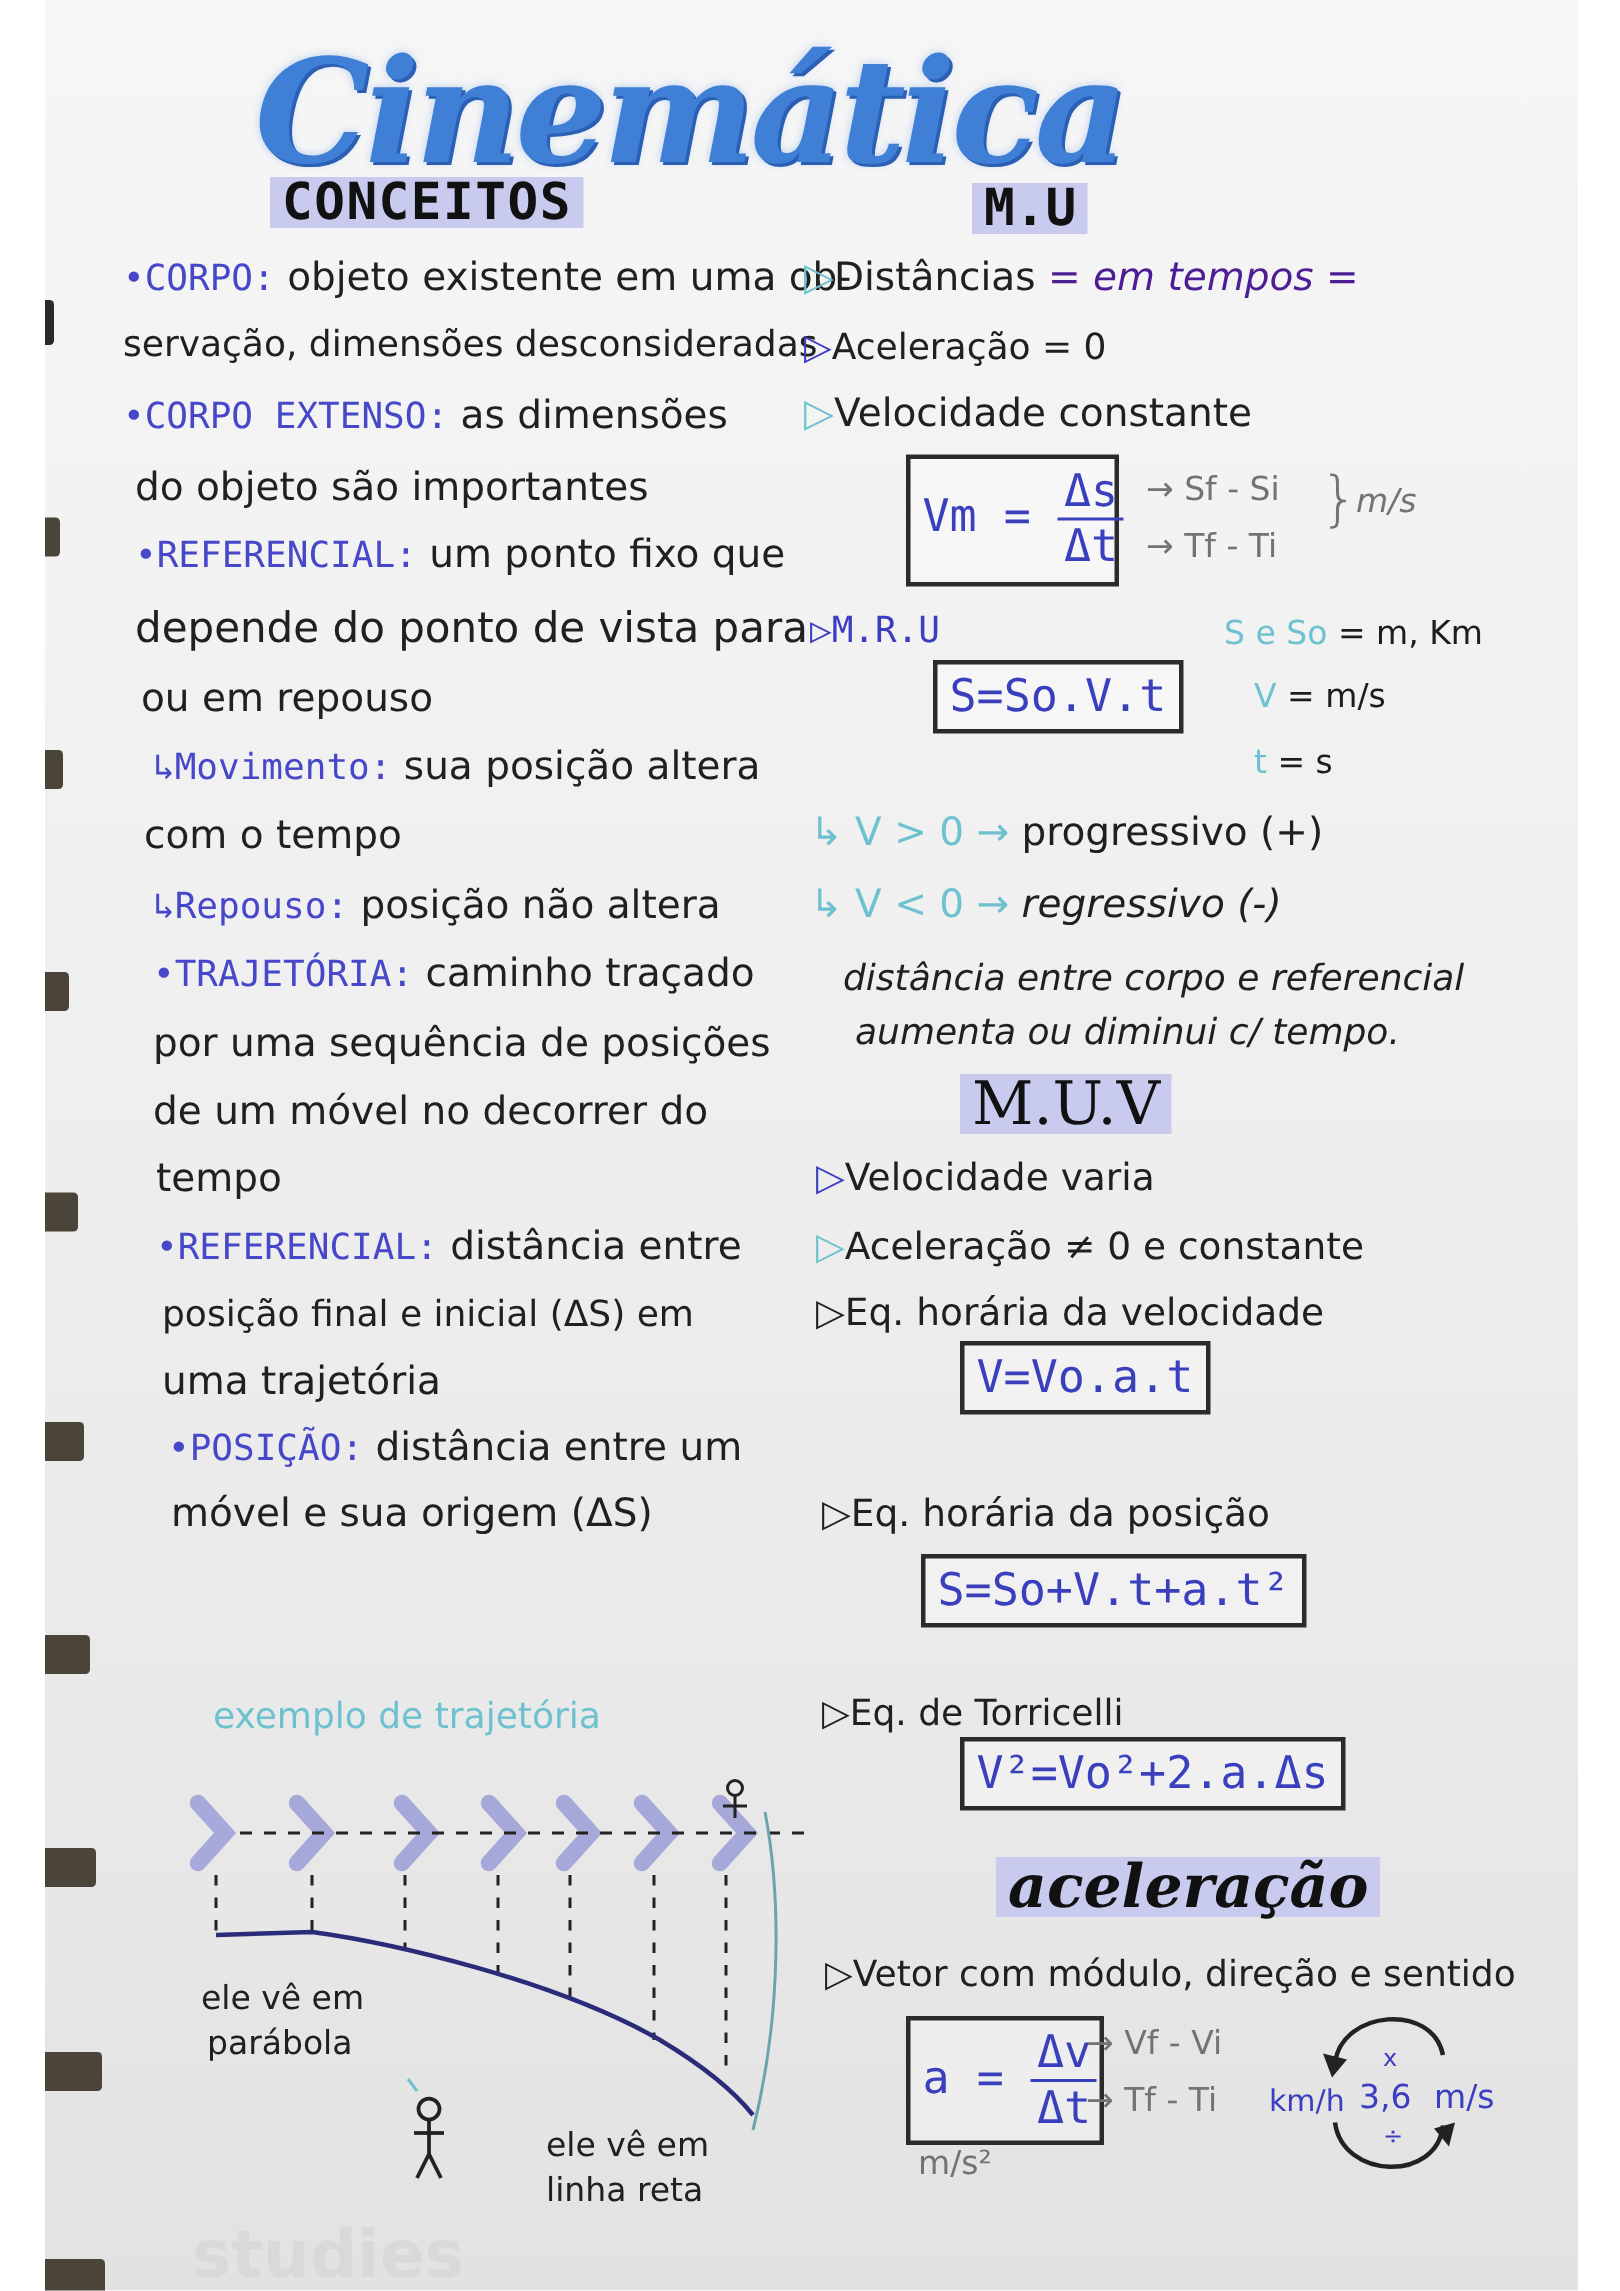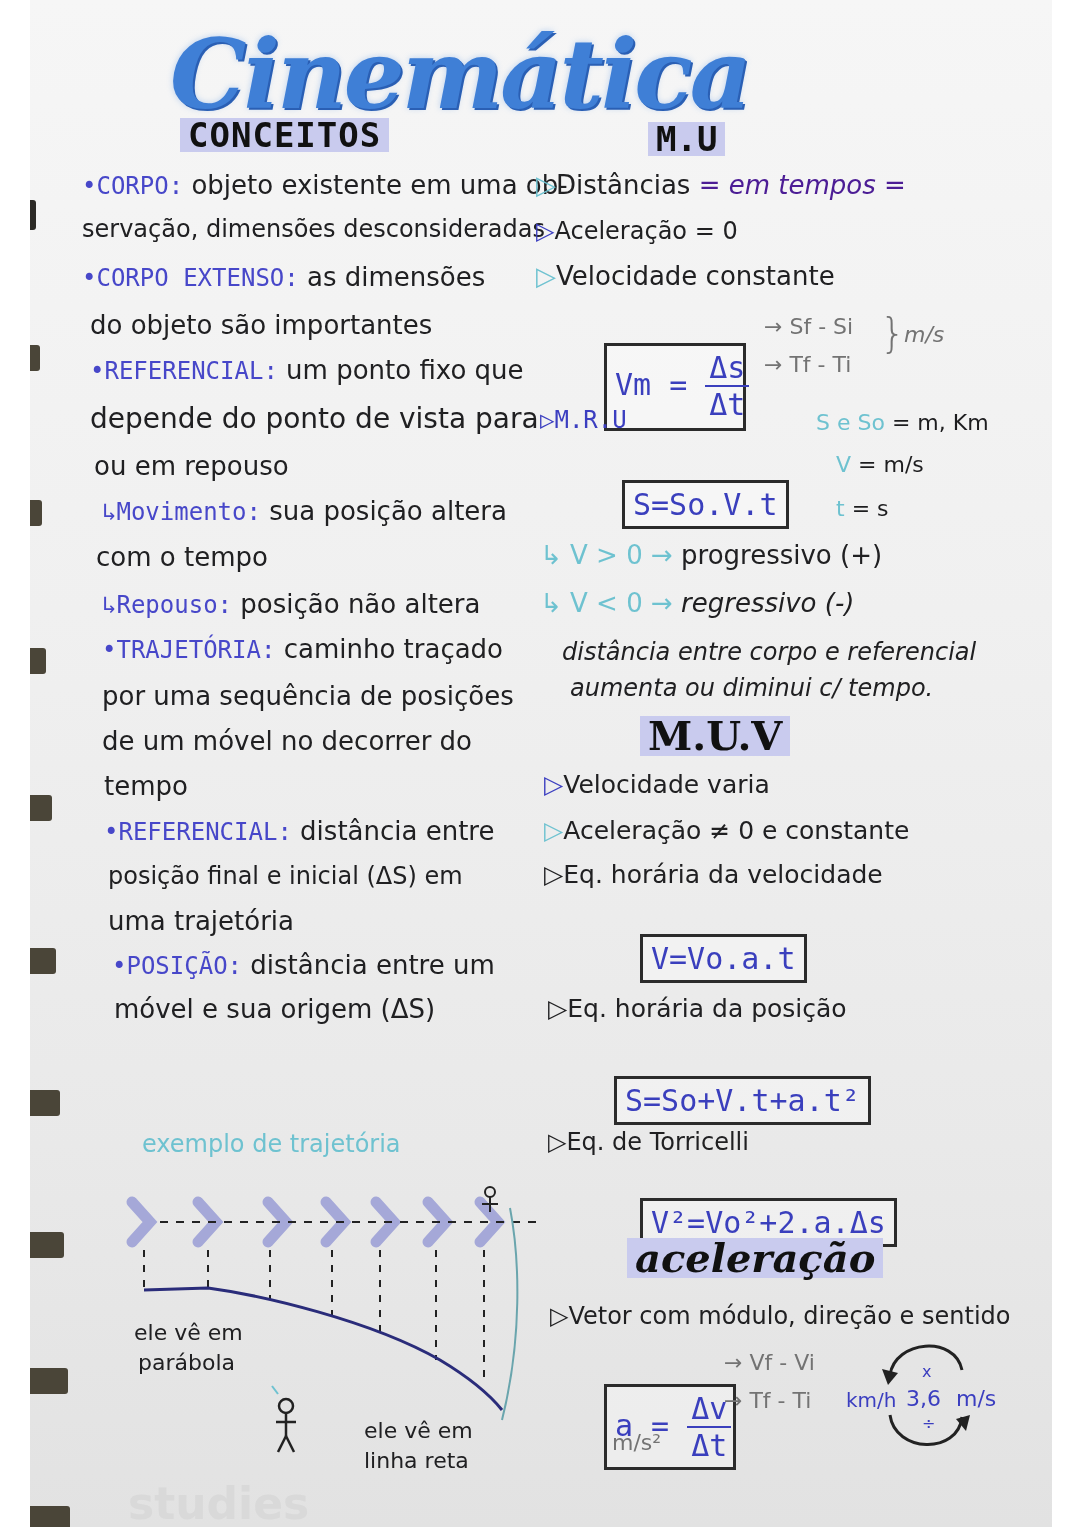--- a/index.html
+++ b/index.html
@@ -29,27 +29,27 @@
     display: inline-block; background: #c9cbee; padding: 0 8px; line-height: 1;
   }
   .h-section { font-family: "DejaVu Sans Mono", monospace; font-weight: bold; color: #111; text-align: center; }
   .line { font-family: "DejaVu Sans", sans-serif; font-size: 26px; line-height: 1; white-space: nowrap; color: #202022; }
   .key { color: #4747c9; font-family: "DejaVu Sans Mono", monospace; font-size: 24px; }
   .teal { color: #6ec2d0; }
   .purple { color: #3b3ec0; }
   .formula {
     border: 3px solid #2b2b2b; background: rgba(255,255,255,0.35);
     font-family: "DejaVu Sans Mono", monospace; color: #3a3fbd; font-size: 30px;
-    padding: 4px 8px; white-space: nowrap; margin-top: 40px;
+    padding: 4px 8px; white-space: nowrap;
   }
   .faint { color: #737373; font-size: 22px; white-space: nowrap; }
   .frac { display: inline-block; vertical-align: middle; text-align: center; }
   .frac .num { display: block; border-bottom: 2px solid #3a3fbd; padding: 0 4px; }
   .frac .den { display: block; padding: 0 4px; }
-  .muv-title { font-family: "DejaVu Serif", serif; font-weight: bold; font-size: 40px; color: #111; }
+  .muv-title { font-family: "DejaVu Serif", serif; font-weight: normal; font-size: 40px; color: #111; }
   .acel-title { font-family: "DejaVu Serif", serif; font-style: italic; font-weight: bold; font-size: 40px; color: #111; }
   .watermark { font-family: "DejaVu Sans", sans-serif; font-size: 44px; color: #d9d9d9; font-weight: bold; }
 </style>
 </head>
 <body>
 
 <div class="page">
   <div class="ring thin" style="top:200px"></div>
   <div class="ring" style="top:345px;width:10px"></div>
   <div class="ring" style="top:500px;width:12px"></div>
@@ -126,21 +126,21 @@
 
 <div class="abs line" style="left:544px;top:862px;font-size:25px">▷Eq. horária da velocidade</div>
 <div class="abs formula" style="left:640px;top:894px">V=Vo.a.t</div>
 
 <div class="abs line" style="left:548px;top:996px;font-size:25px">▷Eq. horária da posição</div>
 <div class="abs formula" style="left:614px;top:1036px">S=So+V.t+a.t²</div>
 
 <div class="abs line" style="left:548px;top:1130px;font-size:24px">▷Eq. de Torricelli</div>
 <div class="abs formula" style="left:640px;top:1158px">V²=Vo²+2.a.Δs</div>
 
-<div class="abs" style="left:627px;top:1238px">
+<div class="abs" style="left:664px;top:1238px">
   <span class="hl acel-title">aceleração</span>
 </div>
 <div class="abs line" style="left:550px;top:1304px;font-size:24px">▷Vetor com módulo, direção e sentido</div>
 <div class="abs formula" style="left:604px;top:1344px;height:72px;width:110px">
   <span>a =</span>
   <span class="frac"><span class="num">Δv</span><span class="den">Δt</span></span>
 </div>
 <div class="abs faint" style="left:724px;top:1350px">→ Vf - Vi</div>
 <div class="abs faint" style="left:724px;top:1388px">→ Tf - Ti</div>
 <div class="abs faint" style="left:612px;top:1430px">m/s²</div>

